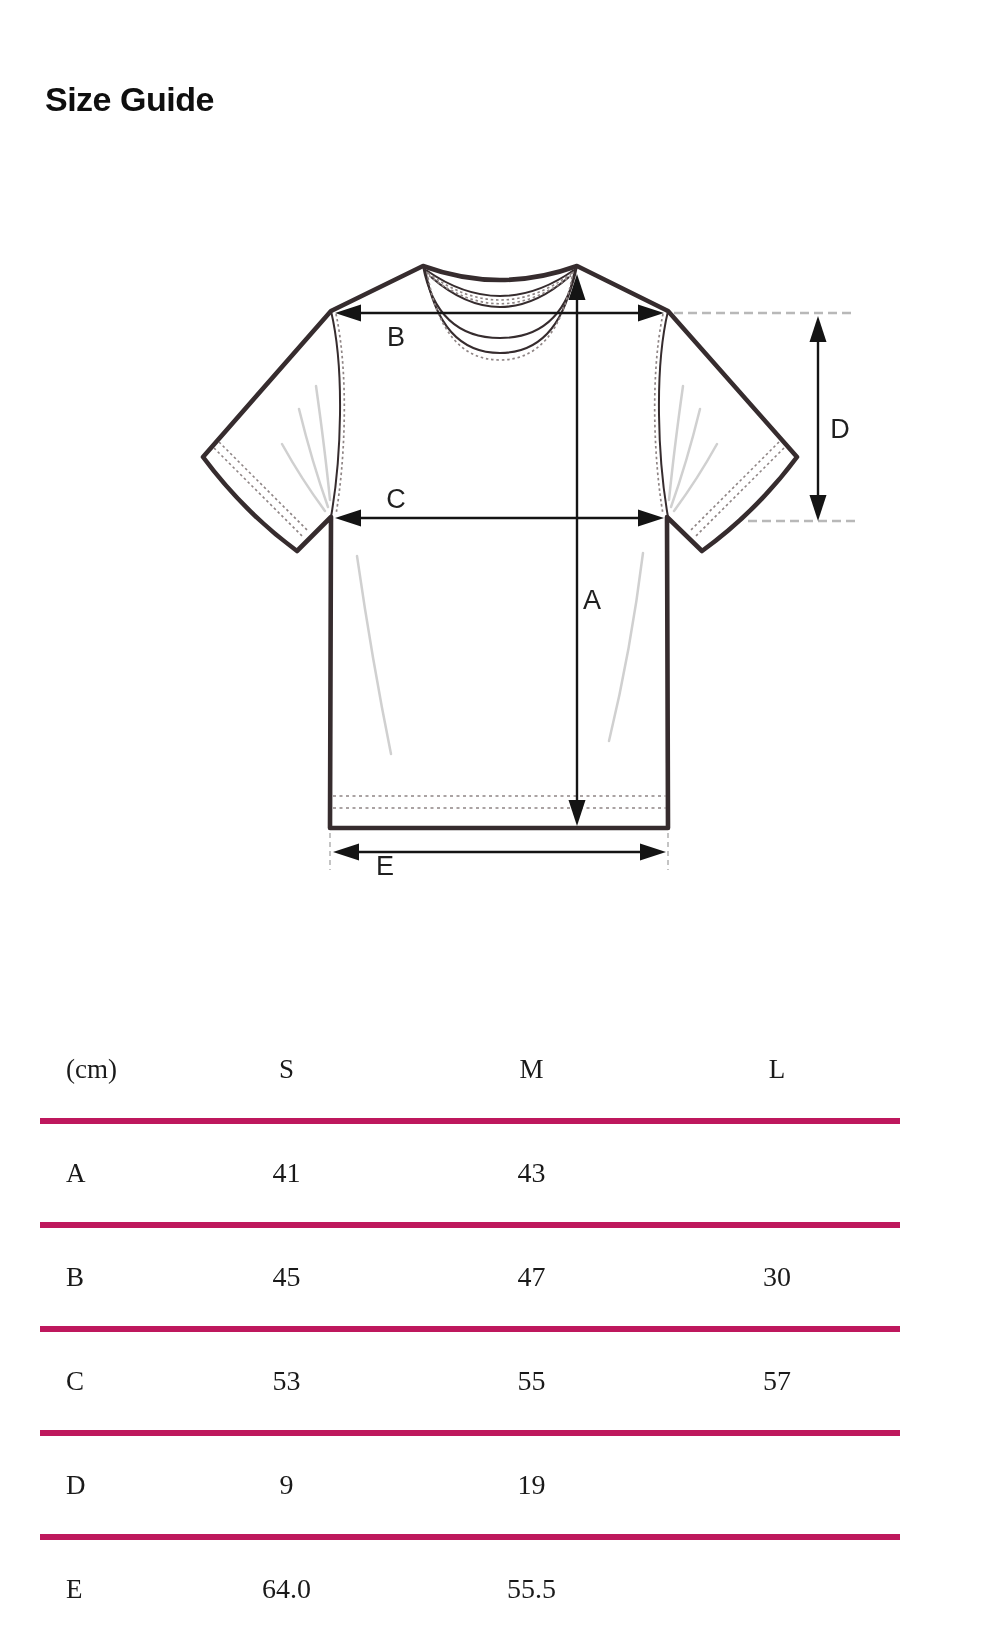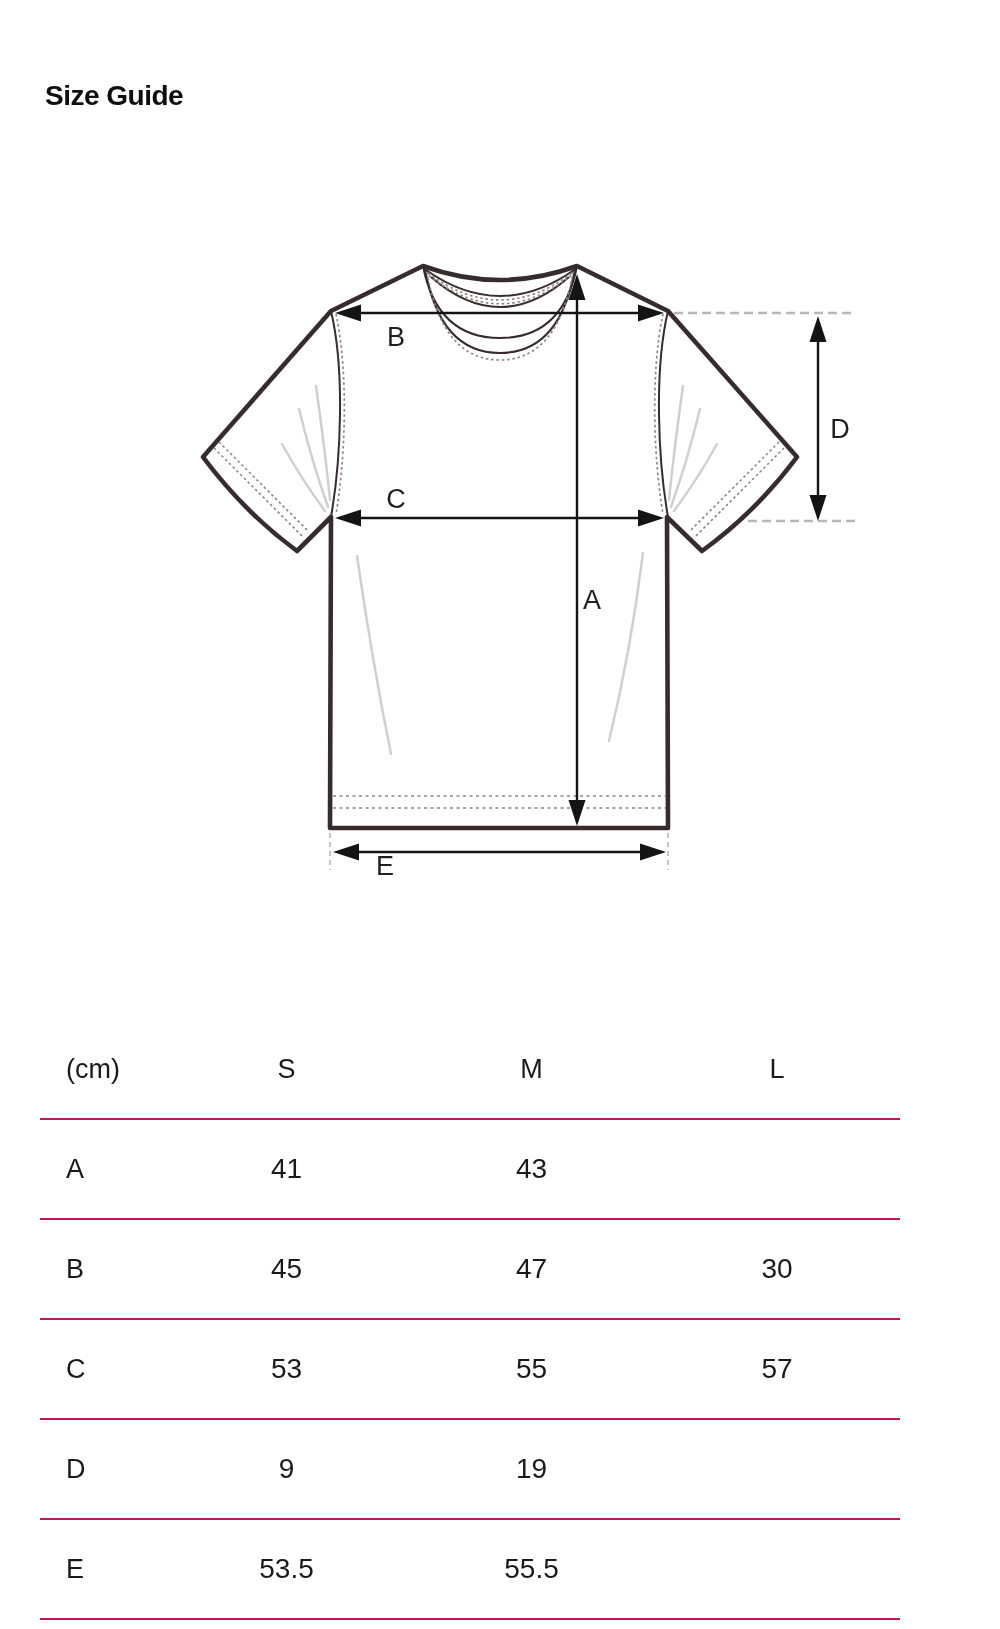--- a/index.html
+++ b/index.html
@@ -2,37 +2,38 @@
 <html><head>
 <meta charset="utf-8">
 <style>
   html,body{margin:0;padding:0;background:#ffffff;}
   .page{
     position:relative;width:1000px;height:1629px;background:#ffffff;
     font-family:"Liberation Sans",sans-serif;overflow:hidden;
   }
   .title{
     position:absolute;left:45px;top:82px;
-    font-size:28px;font-weight:700;color:#0f0f0f;line-height:1;
+    font-size:34px;font-weight:700;color:#0f0f0f;line-height:1;
     letter-spacing:-0.5px;
   }
   .diagram{position:absolute;left:0;top:0;}
   .dlabel{
     font-family:"Liberation Sans",sans-serif;
     font-size:27px;fill:#1f1f1f;
   }
   .size-table{
     position:absolute;left:40px;top:1020px;width:860px;color:#1a1a1a;
   }
   .trow{
     display:grid;
     grid-template-columns:124px 245px 245px 246px;
     align-items:center;
     height:98px;
-    border-bottom:2px solid #be185d;
+    border-bottom:6px solid #be185d;
+    font-family:Liberation Serif, serif;
   }
   .tcell{text-align:center;font-size:28px;}
   .thead .tcell{font-size:27px;}
   .tcell.label{text-align:left;padding-left:26px;font-size:27px;}
 </style>
 </head>
 <body>
 
 <div class="page">
 
@@ -164,18 +165,18 @@
     </div>
 
     <div class="trow">
       <div class="tcell label">D</div>
       <div class="tcell">9</div>
       <div class="tcell">19</div>
     </div>
 
     <div class="trow">
       <div class="tcell label">E</div>
-      <div class="tcell">53.5</div>
+      <div class="tcell">64.0</div>
       <div class="tcell">55.5</div>
     </div>
   </div>
 
 </div>
 
 </body></html>

